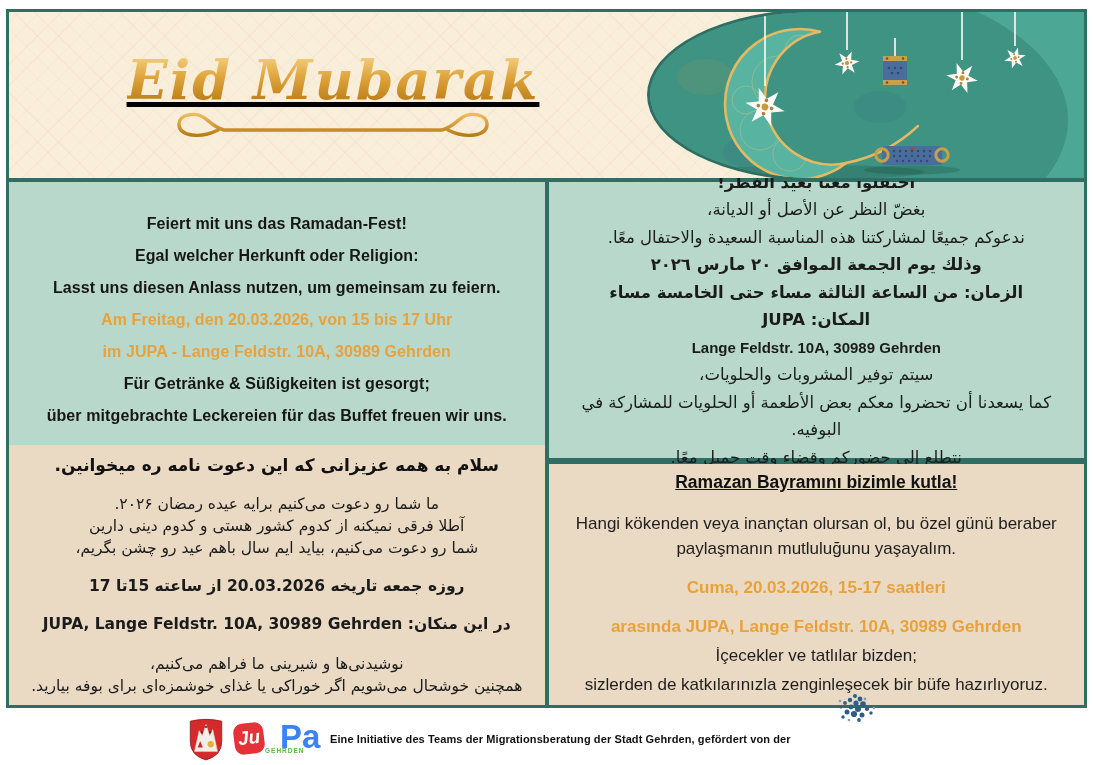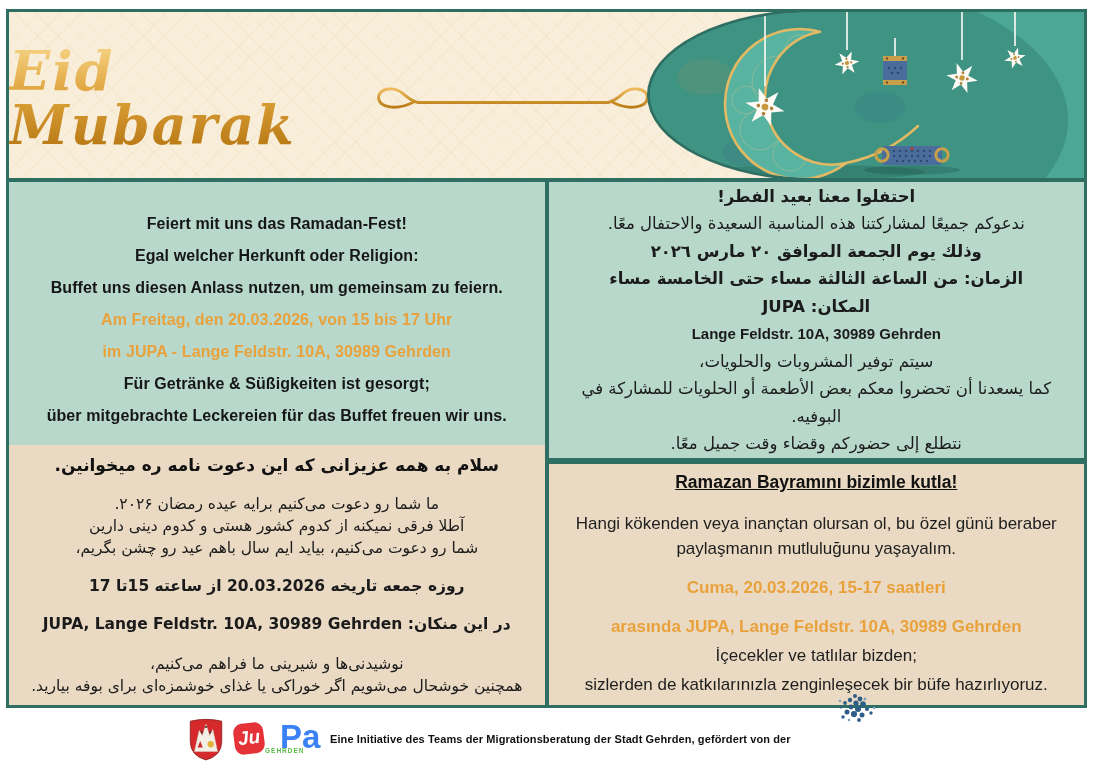--- a/index.html
+++ b/index.html
@@ -15,21 +15,21 @@
                      repeating-linear-gradient(-45deg,rgba(210,180,120,.10) 0 1px,transparent 1px 15px);}
   .divider-h{height:4px;background:var(--teal);}
   .band{display:flex;gap:4px;background:var(--teal);}
   .band-mid{height:276px;}
   .band-bot{height:243px;align-items:flex-end;}
   .cell{flex:1;display:flex;flex-direction:column;justify-content:center;align-items:center;text-align:center;padding:8px 14px;}
   .cell.green{background:var(--green);}
   .cell.tan{background:var(--tan);}
 
   
-  .title-wrap{position:absolute;left:0;top:0;width:648px;height:166px;display:flex;flex-direction:row;align-items:center;justify-content:center;padding-top:6px;}
+  .title-wrap{position:absolute;left:0;top:0;width:648px;height:166px;display:flex;flex-direction:column;align-items:center;justify-content:center;padding-top:6px;text-decoration:underline;}
   .eid-title{font-family:"DejaVu Serif",serif;font-style:italic;font-weight:700;font-size:54px;letter-spacing:2px;
     background:linear-gradient(180deg,#f2cc79 8%,#dfa43c 45%,#b97a15 95%);
     -webkit-background-clip:text;background-clip:text;color:transparent;line-height:1;}
   .flourish{margin-top:2px;}
 
   
   .panel{position:absolute;top:-3px;right:-3px;height:172px;width:440px;border:3px solid var(--teal);
     border-radius:175px 0 0 175px / 88px 0 0 88px;background:var(--panel);overflow:hidden;}
   .panel svg{display:block;}
 
@@ -176,28 +176,29 @@
       </svg>
     </div>
   </div>
 
   <div class="divider-h"></div>
 
   <div class="band band-mid">
     <div class="cell green">
       <div class="de-line">Feiert mit uns das Ramadan-Fest!</div>
       <div class="de-line">Egal welcher Herkunft oder Religion:</div>
-      <div class="de-line">Buffet uns diesen Anlass nutzen, um gemeinsam zu feiern.</div>
+      <div class="de-line">Lasst uns diesen Anlass nutzen, um gemeinsam zu feiern.</div>
       <div class="de-line accent">Am Freitag, den 20.03.2026, von 15 bis 17 Uhr</div>
       <div class="de-line accent">im JUPA - Lange Feldstr. 10A, 30989 Gehrden</div>
       <div class="de-line">Für Getränke &amp; Süßigkeiten ist gesorgt;</div>
       <div class="de-line">über mitgebrachte Leckereien für das Buffet freuen wir uns.</div>
     </div>
     <div class="cell green rtl">
       <div class="ar-line ar-bold">احتفلوا معنا بعيد الفطر!</div>
+      <div class="ar-line">بغضّ النظر عن الأصل أو الديانة،</div>
       <div class="ar-line">ندعوكم جميعًا لمشاركتنا هذه المناسبة السعيدة والاحتفال معًا.</div>
       <div class="ar-line ar-bold accent">وذلك يوم الجمعة الموافق ٢٠ مارس ٢٠٢٦</div>
       <div class="ar-line ar-bold accent">الزمان: من الساعة الثالثة مساء حتى الخامسة مساء</div>
       <div class="ar-line ar-bold accent">المكان: JUPA</div>
       <div class="ar-line accent latin">Lange Feldstr. 10A, 30989 Gehrden</div>
       <div class="ar-line">سيتم توفير المشروبات والحلويات،</div>
       <div class="ar-line">كما يسعدنا أن تحضروا معكم بعض الأطعمة أو الحلويات للمشاركة في البوفيه.</div>
       <div class="ar-line">نتطلع إلى حضوركم وقضاء وقت جميل معًا.</div>
     </div>
   </div>

